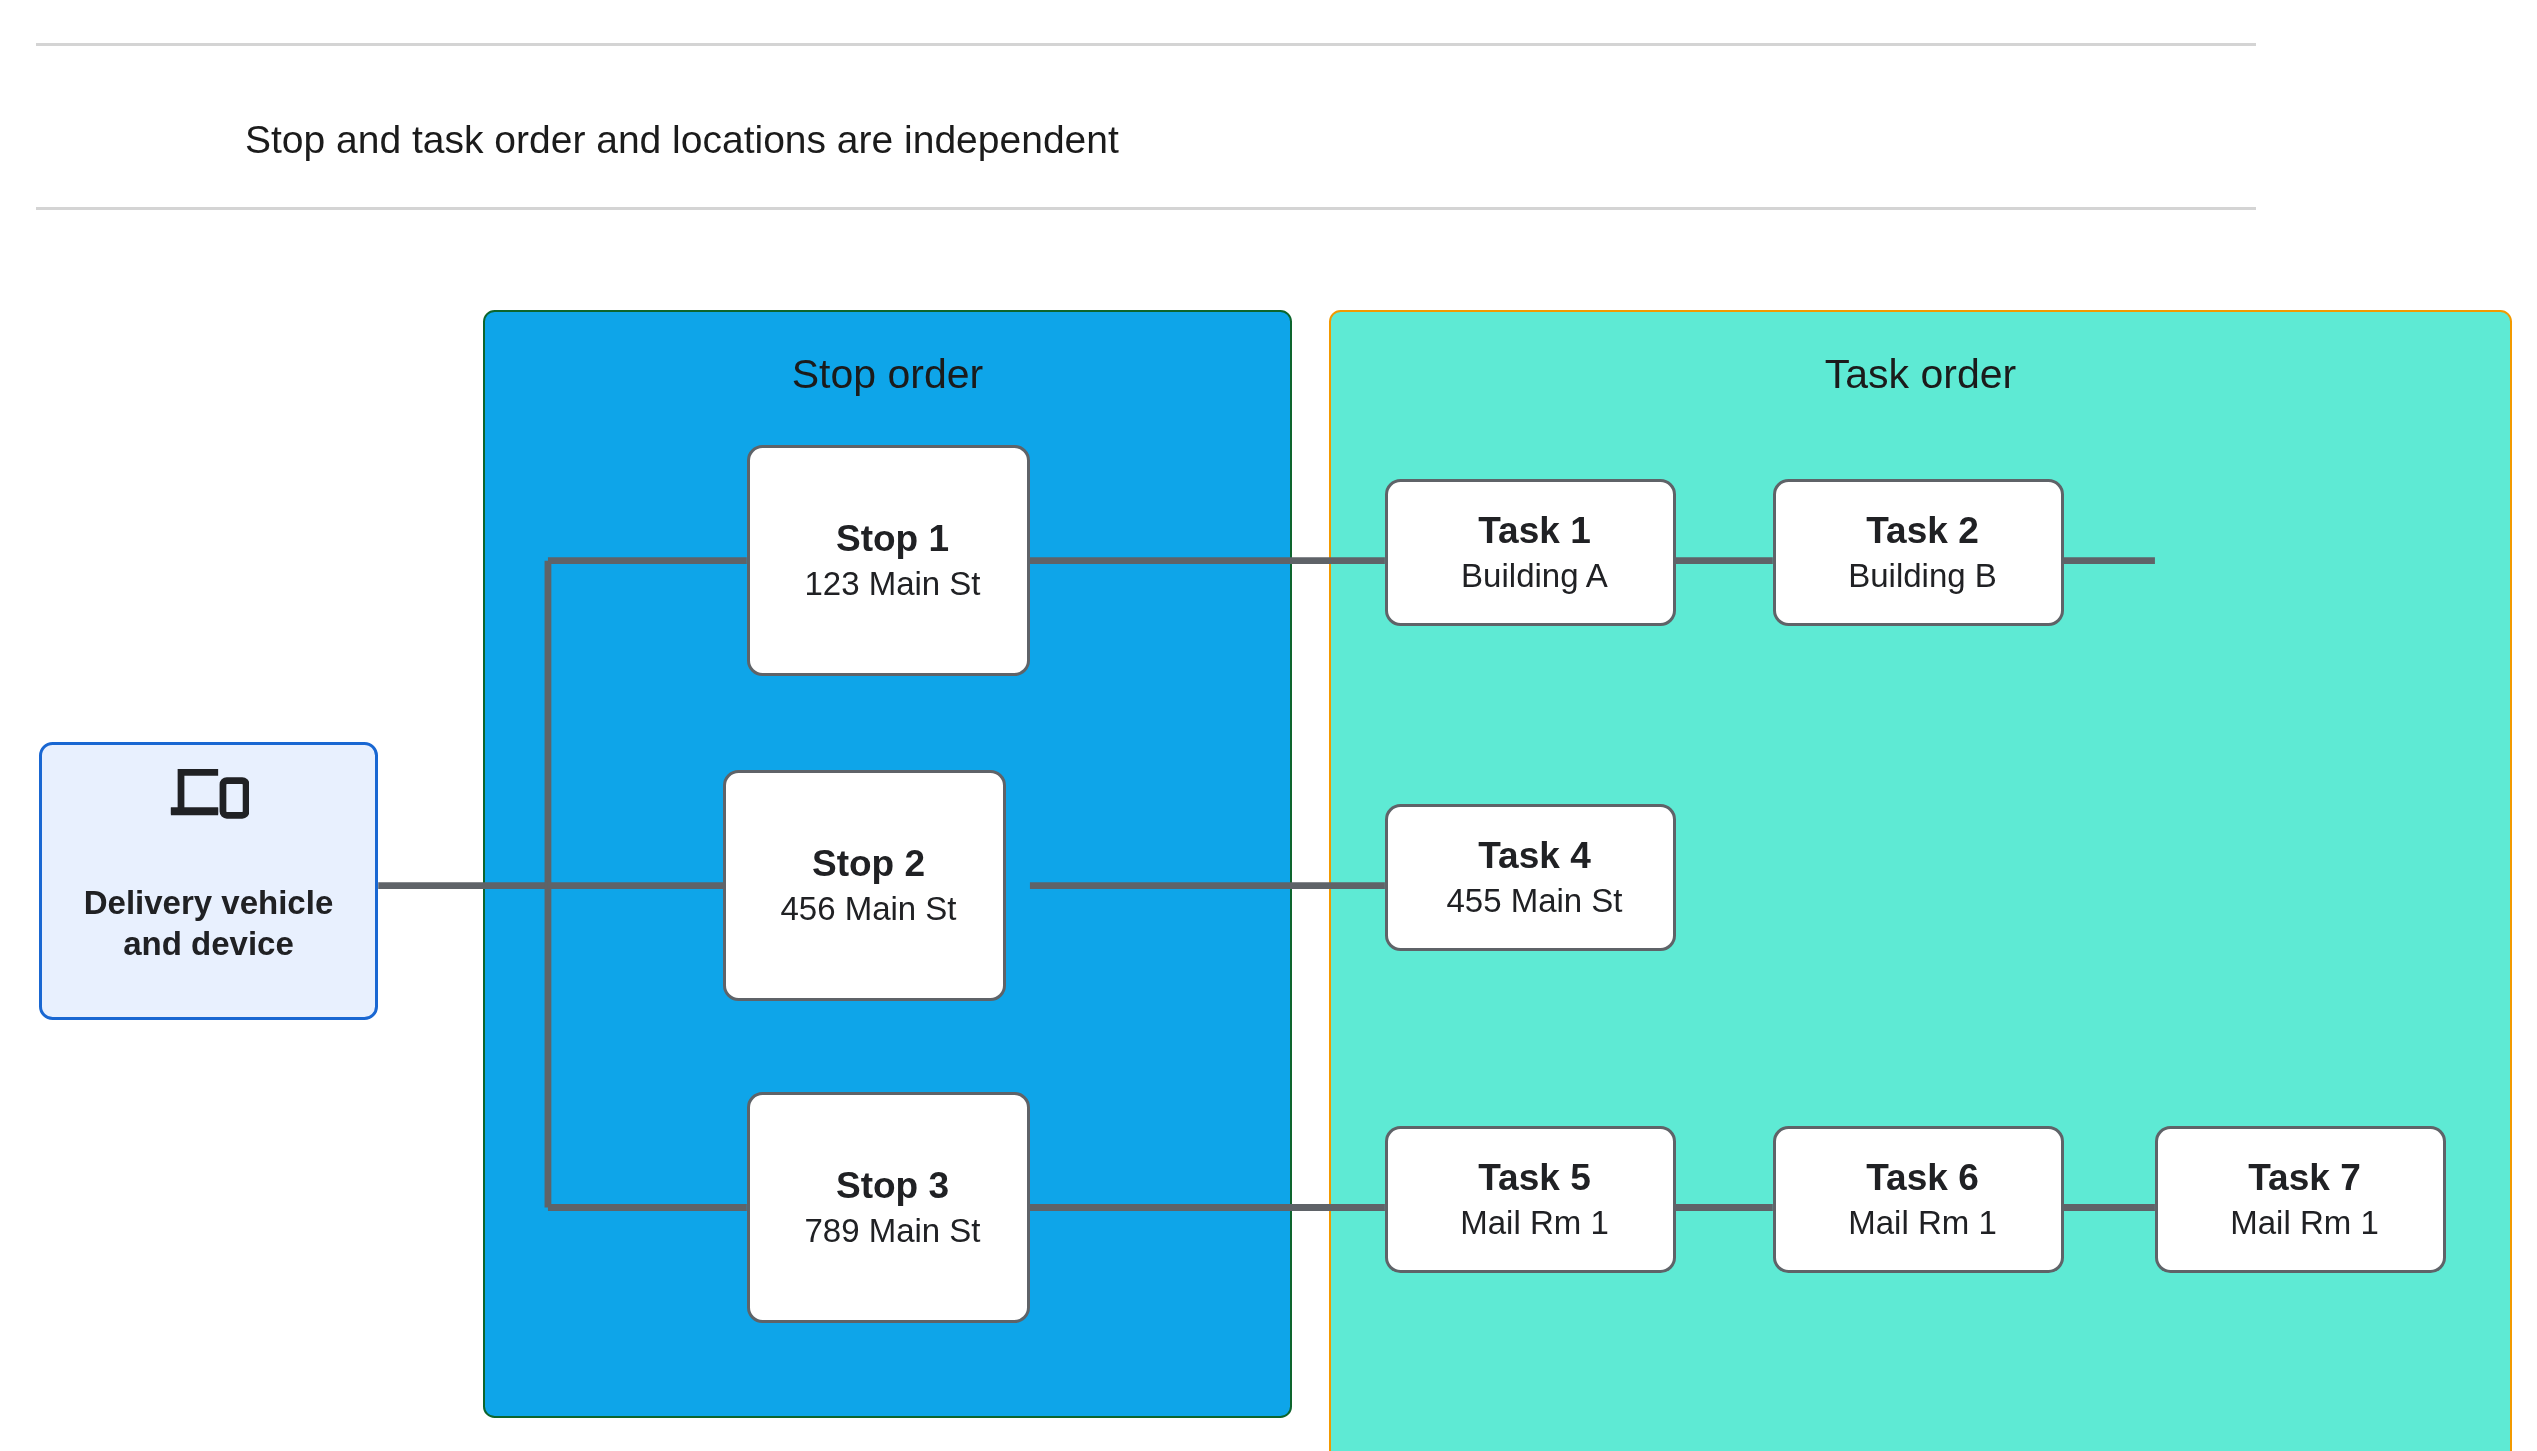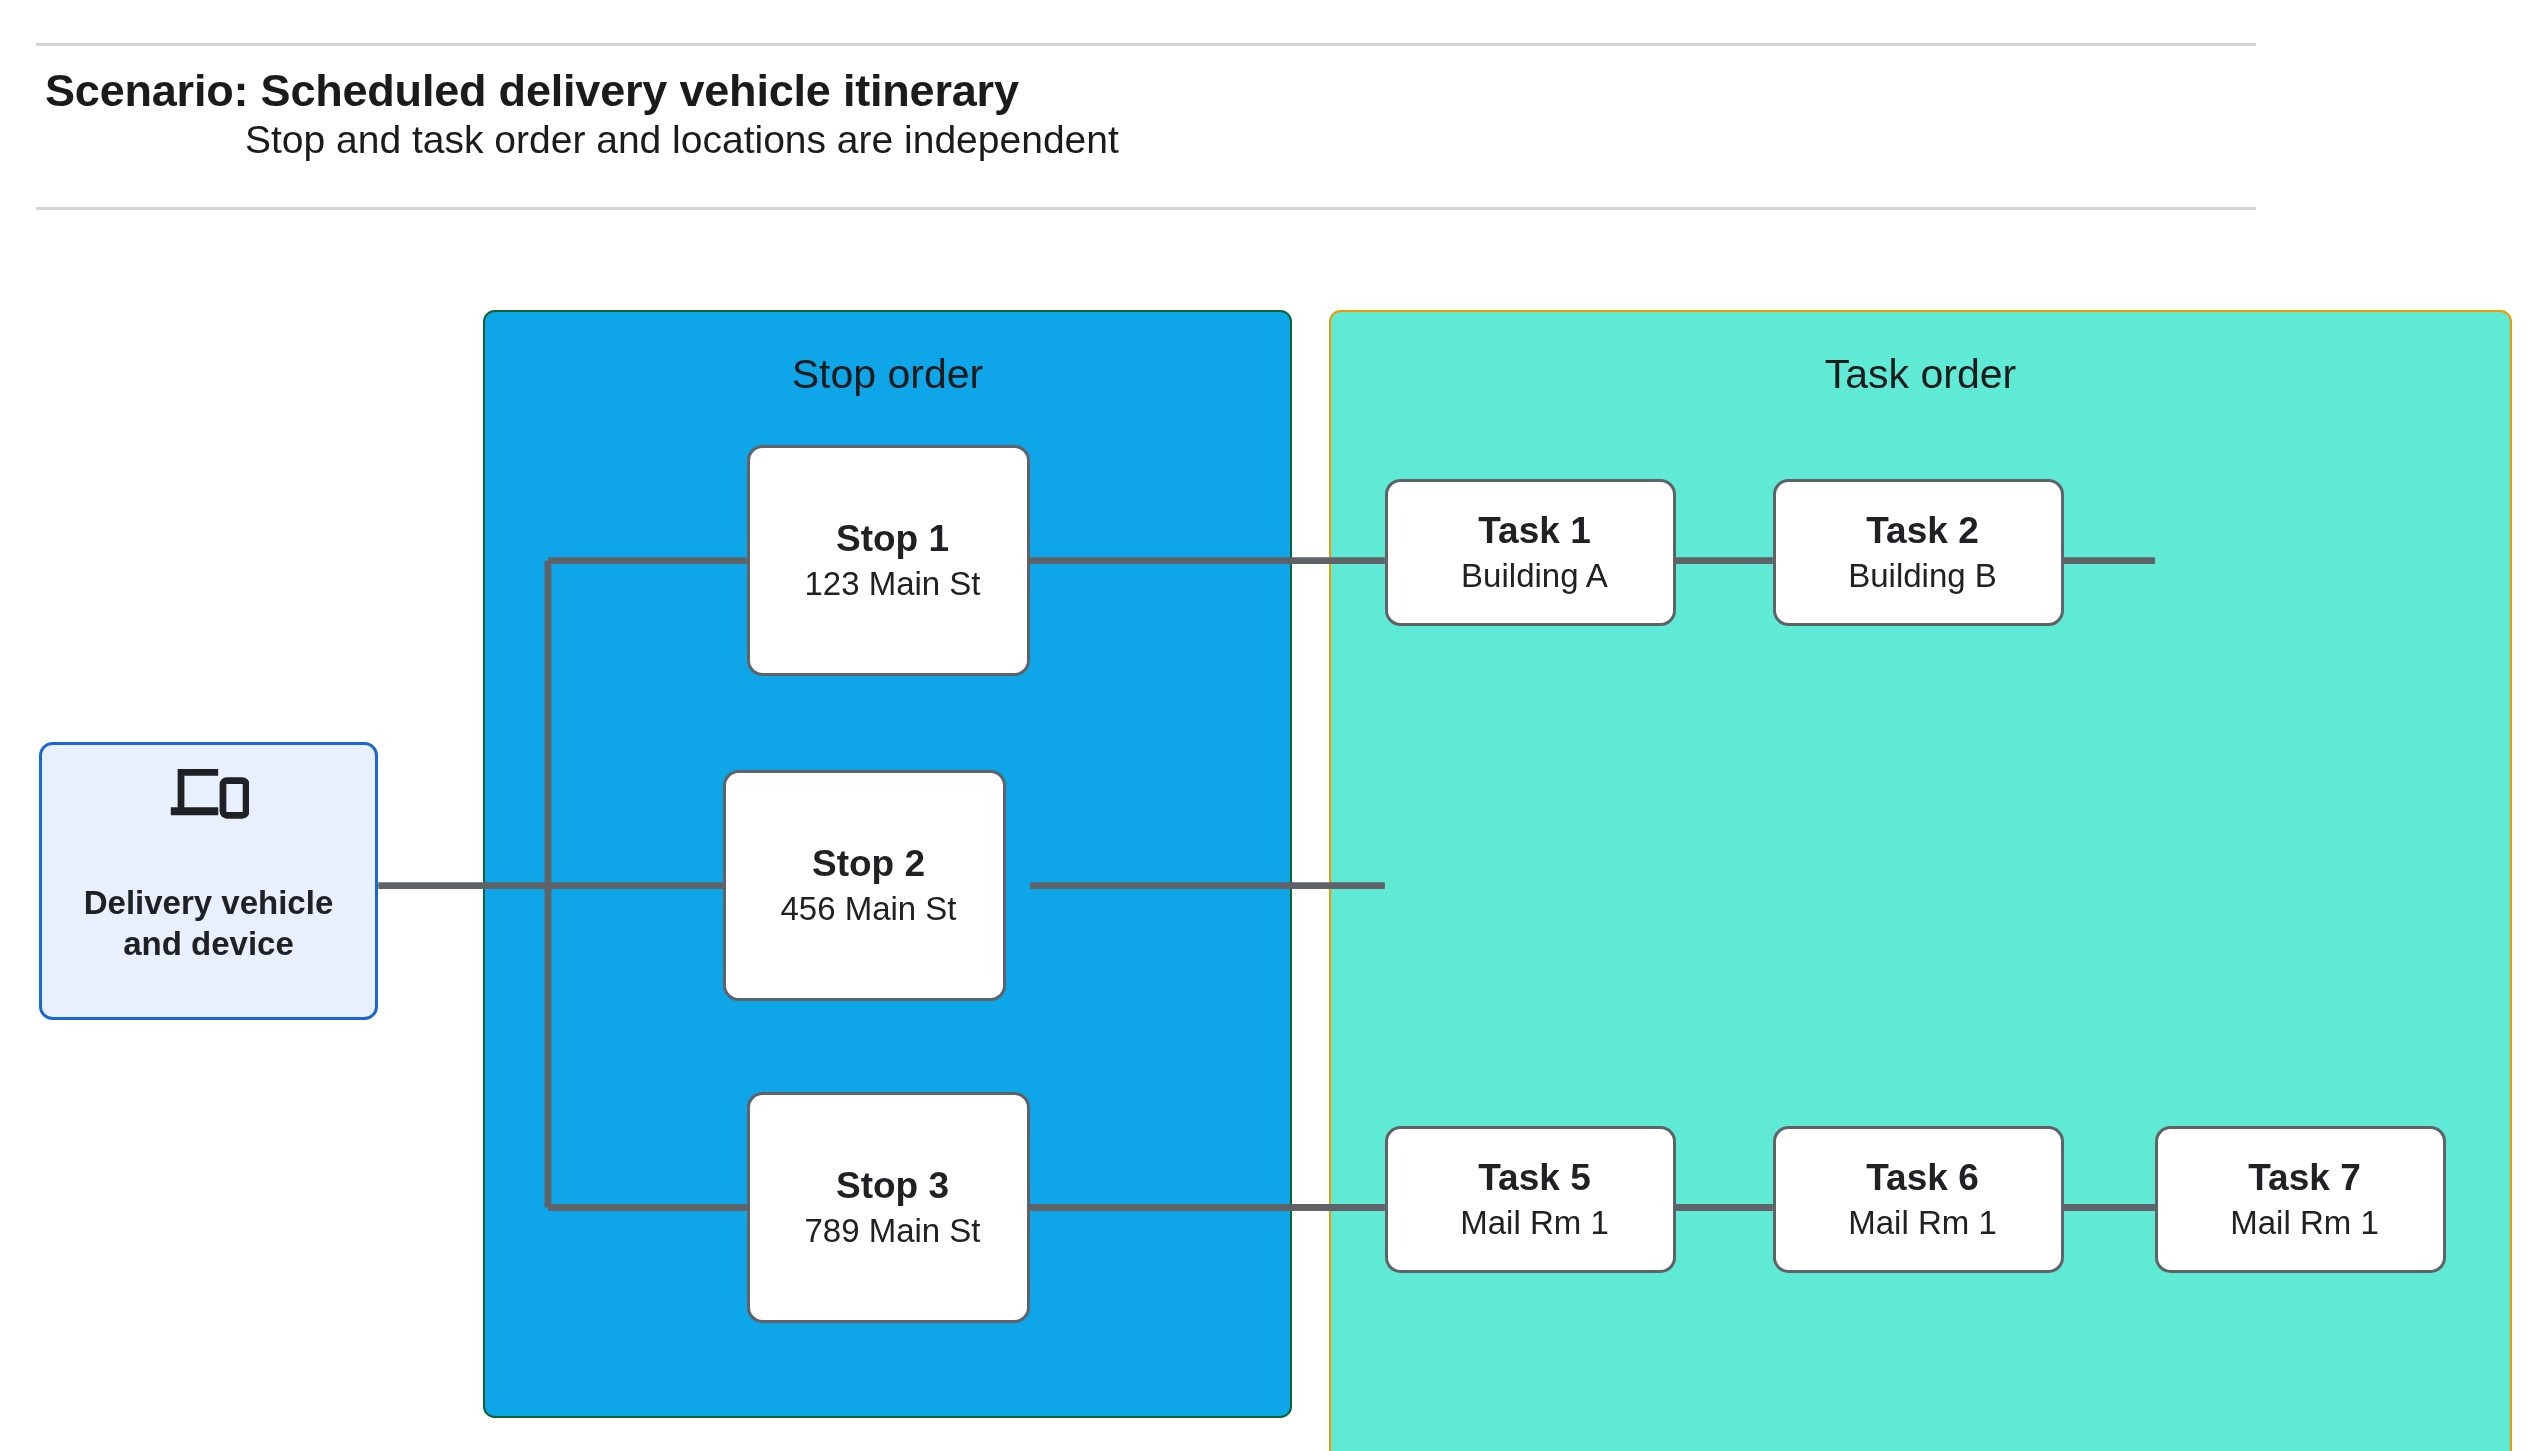--- a/index.html
+++ b/index.html
@@ -157,21 +157,20 @@
     color: #202124;
     text-align: center;
   }
 </style>
 </head>
 <body>
 
 <div id="page">
 
   <div class="rule top"></div>
-  <div class="title">Scenario: Scheduled delivery vehicle itinerary</div>
   <div class="subtitle">Stop and task order and locations are independent</div>
   <div class="rule bot"></div>
 
   <div class="lane lane-green">
     <div class="lane-title">Stop order</div>
   </div>
   <div class="lane lane-yellow">
     <div class="lane-title">Task order</div>
   </div>
 
@@ -229,20 +228,24 @@
 
   <div class="node task-node" style="left:1385px; top:479px;">
     <div class="n-title">Task 1</div>
     <div class="n-sub">Building A</div>
   </div>
   <div class="node task-node" style="left:1773px; top:479px;">
     <div class="n-title">Task 2</div>
     <div class="n-sub">Building B</div>
   </div>
 
+  <div class="node task-node" style="left:1385px; top:804px;">
+    <div class="n-title">Task 4</div>
+    <div class="n-sub">455 Main St</div>
+  </div>
 
   <div class="node task-node" style="left:1385px; top:1126px;">
     <div class="n-title">Task 5</div>
     <div class="n-sub">Mail Rm 1</div>
   </div>
   <div class="node task-node" style="left:1773px; top:1126px;">
     <div class="n-title">Task 6</div>
     <div class="n-sub">Mail Rm 1</div>
   </div>
   <div class="node task-node" style="left:2155px; top:1126px;">

